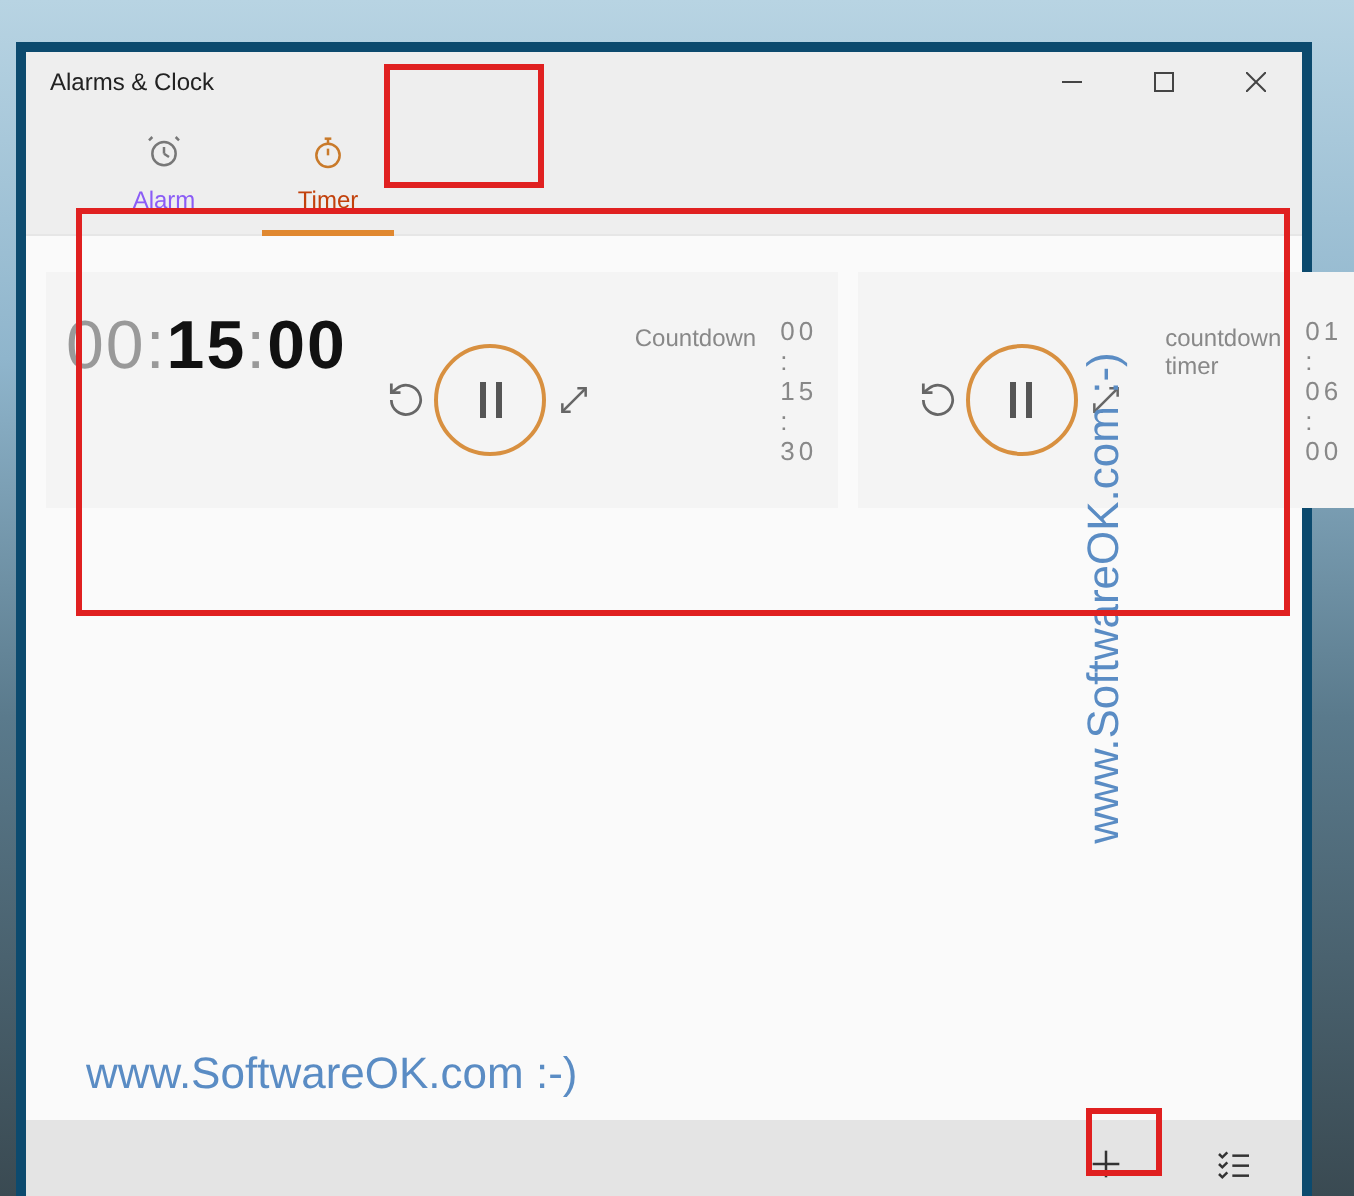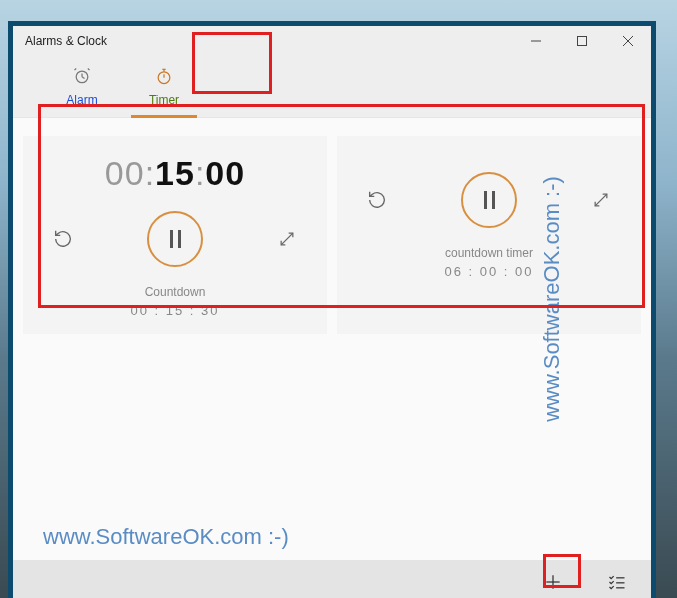--- a/index.html
+++ b/index.html
@@ -55,27 +55,27 @@
       gap: 0;
       border-bottom: 1px solid #e6e6e6;
     }
     .tab {
       display: flex;
       flex-direction: column;
       align-items: center;
       justify-content: center;
       width: 82px;
       height: 56px;
-      color: #1d4ed8;
+      color: #8b5cf6;
       font-size: 12px;
       cursor: pointer;
       position: relative;
     }
     .tab.active {
-      color: #4d7c0f;
+      color: #c2410c;
     }
     .tab.active::after {
       content: "";
       position: absolute;
       bottom: -3px;
       left: 8px;
       right: 8px;
       height: 3px;
       background: #e08830;
     }
@@ -88,22 +88,20 @@
     .timers-row {
       display: flex;
       padding: 18px 10px 0 10px;
       gap: 10px;
     }
     .timer-card {
       flex: 1;
       background: #f4f4f4;
       padding: 18px 10px 16px 10px;
       display: flex;
-      flex-direction: column;
-      align-items: center;
     }
     .timer-time {
       font-size: 34px;
       font-weight: 400;
       color: #999;
       letter-spacing: 1px;
     }
     .timer-time .active-seg {
       color: #111;
       font-weight: 600;
@@ -156,20 +154,21 @@
     .timer-label {
       color: #888;
       font-size: 12px;
       margin-top: 8px;
     }
     .timer-original {
       color: #888;
       font-size: 13px;
       letter-spacing: 2px;
       margin-top: 4px;
+      margin-left: 12px;
     }
     .bottombar {
       height: 44px;
       background: #e4e4e4;
       display: flex;
       align-items: center;
       justify-content: flex-end;
       padding: 0 16px;
       gap: 28px;
     }
@@ -310,21 +309,21 @@
           </div>
           <div class="ctrl-btn">
             <svg width="20" height="20" viewBox="0 0 24 24" fill="none" stroke="#666" stroke-width="1.5">
                 <line x1="5" y1="19" x2="19" y2="5"></line>
                 <polyline points="14 5 19 5 19 10"></polyline>
                 <polyline points="10 19 5 19 5 14"></polyline>
               </svg>
           </div>
         </div>
         <div class="timer-label">countdown timer</div>
-        <div class="timer-original">06 : 00 : 00</div>
+        <div class="timer-original">01 : 06 : 00</div>
       </div>
 
     </div>
     <div class="watermark-bottom">www.SoftwareOK.com :-)</div>
   </div>
 
   <div class="bottombar">
     <div class="bottom-btn">
       <svg width="20" height="20" viewBox="0 0 24 24" stroke="#333" stroke-width="1.5">
           <line x1="12" y1="4" x2="12" y2="20"></line>

